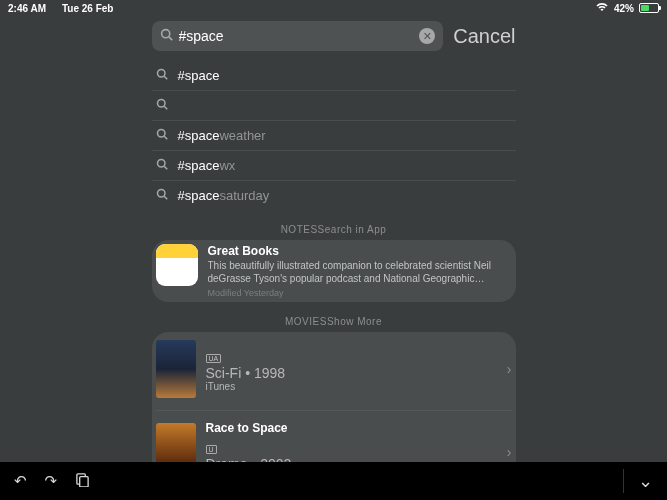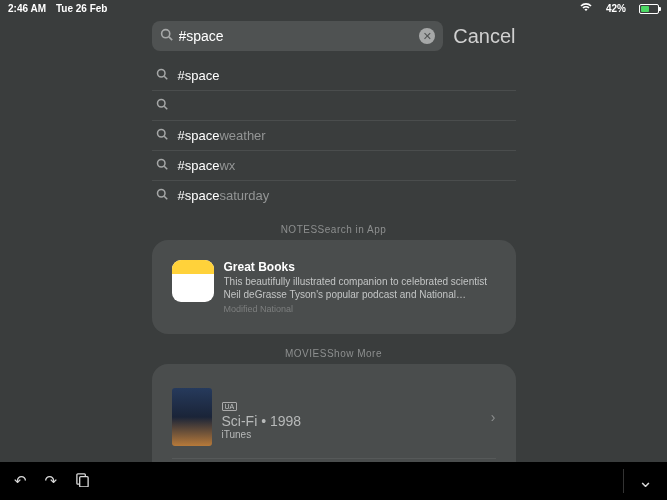--- a/index.html
+++ b/index.html
@@ -6,22 +6,22 @@
   body {
     width: 667px; height: 500px;
     background: #3a3d3d;
     font-family: -apple-system, "Helvetica Neue", Arial, sans-serif;
     color: #fff; overflow: hidden; position: relative;
   }
   .status-bar {
     height: 16px; display: flex; justify-content: space-between;
     align-items: center; padding: 0 8px; font-size: 10px; font-weight: 600;
   }
-  .status-left { display: flex; gap: 10px; }
-  .status-right { display: flex; align-items: flex-end; gap: 13px; }
+  .status-left { display: flex; gap: 16px; }
+  .status-right { display: flex; align-items: center; gap: 5px; }
   .battery-icon {
     width: 20px; height: 10px; border: 1px solid #fff; border-radius: 2px;
     position: relative; display: inline-block;
   }
   .battery-icon::after {
     content: ""; position: absolute; right: -3px; top: 2px;
     width: 2px; height: 4px; background: #fff; border-radius: 0 1px 1px 0;
   }
   .battery-fill {
     position: absolute; left: 1px; top: 1px; bottom: 1px;
@@ -57,21 +57,21 @@
   .rest { color: #939595; }
 
   .section { width: 364px; margin: 14px auto 0; }
   .section-header {
     display: flex; justify-content: center; align-items: center;
     padding: 0 4px 5px; font-size: 10px; letter-spacing: 0.5px;
     color: #8d8f8f; text-transform: uppercase;
   }
   .section-action { color: #8d8f8f; font-size: 10px; cursor: pointer; text-transform: none; }
   .card {
-    background: #4a4d4d; border-radius: 16px; padding: 20px;
+    background: #4a4d4d; border-radius: 16px; padding: 4px;
     display: flex; flex-direction: column; gap: 8px;
   }
 
   .note-row {
     display: flex; gap: 10px; align-items: flex-start; cursor: pointer;
   }
   .notes-icon {
     width: 42px; height: 42px; border-radius: 9px; background: #fff;
     flex-shrink: 0; overflow: hidden; position: relative;
   }
@@ -195,21 +195,21 @@
   <div class="section-header">
     <span>NOTES</span>
     <span class="section-action">Search in App</span>
   </div>
   <div class="card">
     <div class="note-row">
       <div class="notes-icon"></div>
       <div class="note-text">
         <div class="note-title">Great Books</div>
         <div class="note-preview">This beautifully illustrated companion to celebrated scientist Neil deGrasse Tyson's popular podcast and National Geographic Channel T…</div>
-        <div class="note-mod">Modified National</div>
+        <div class="note-mod">Modified Yesterday</div>
       </div>
     </div>
   </div>
 </div>
 
 <div class="section">
   <div class="section-header">
     <span>MOVIES</span>
     <span class="section-action">Show More</span>
   </div>

